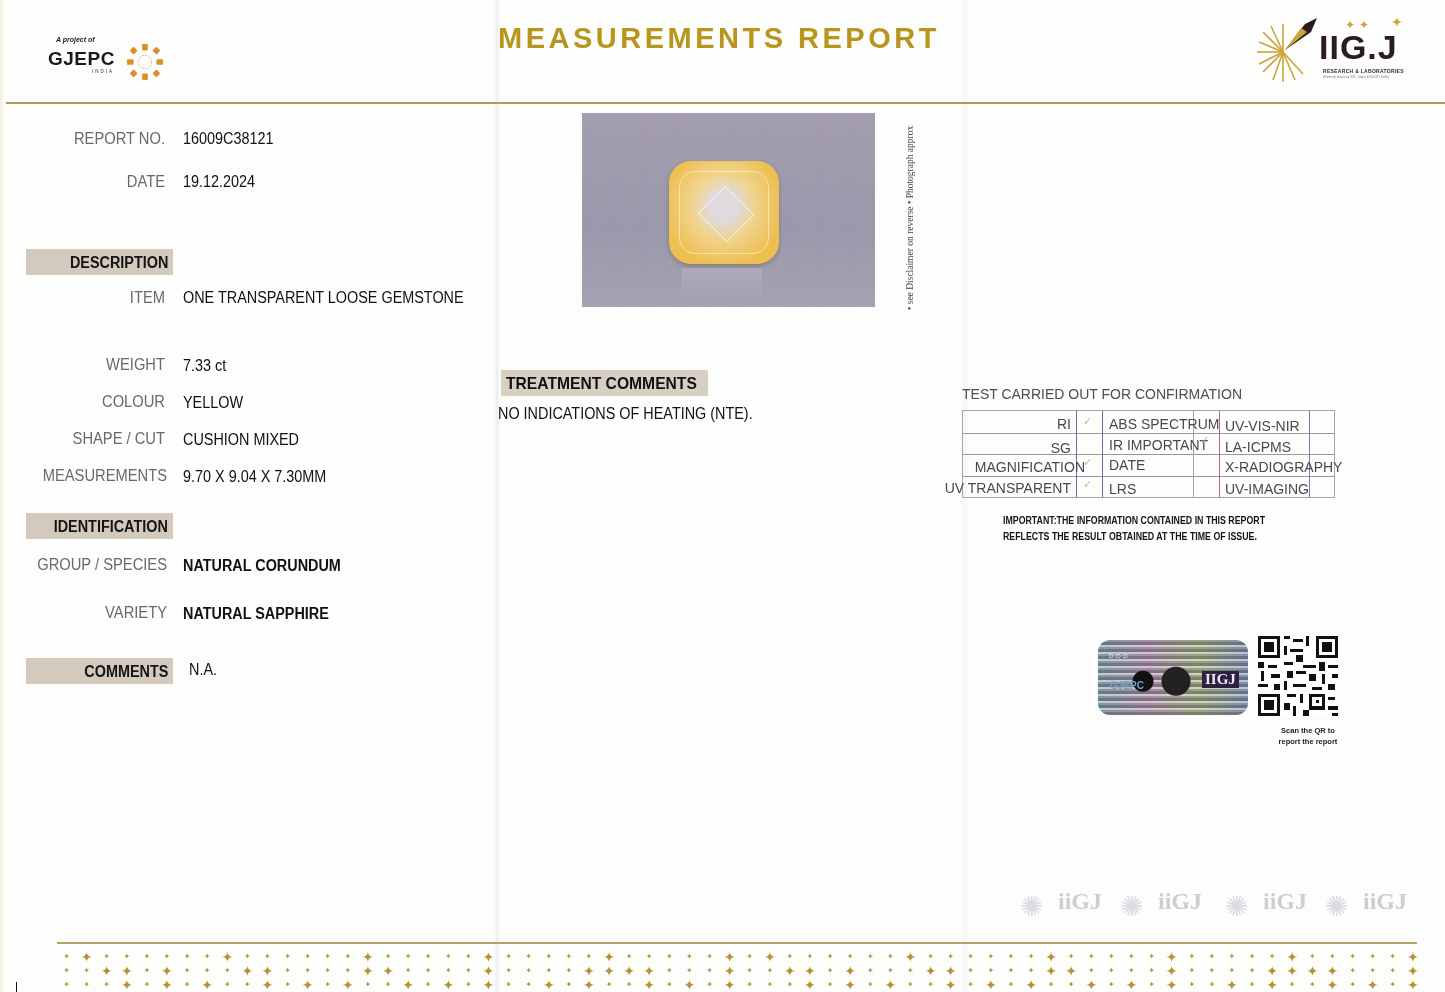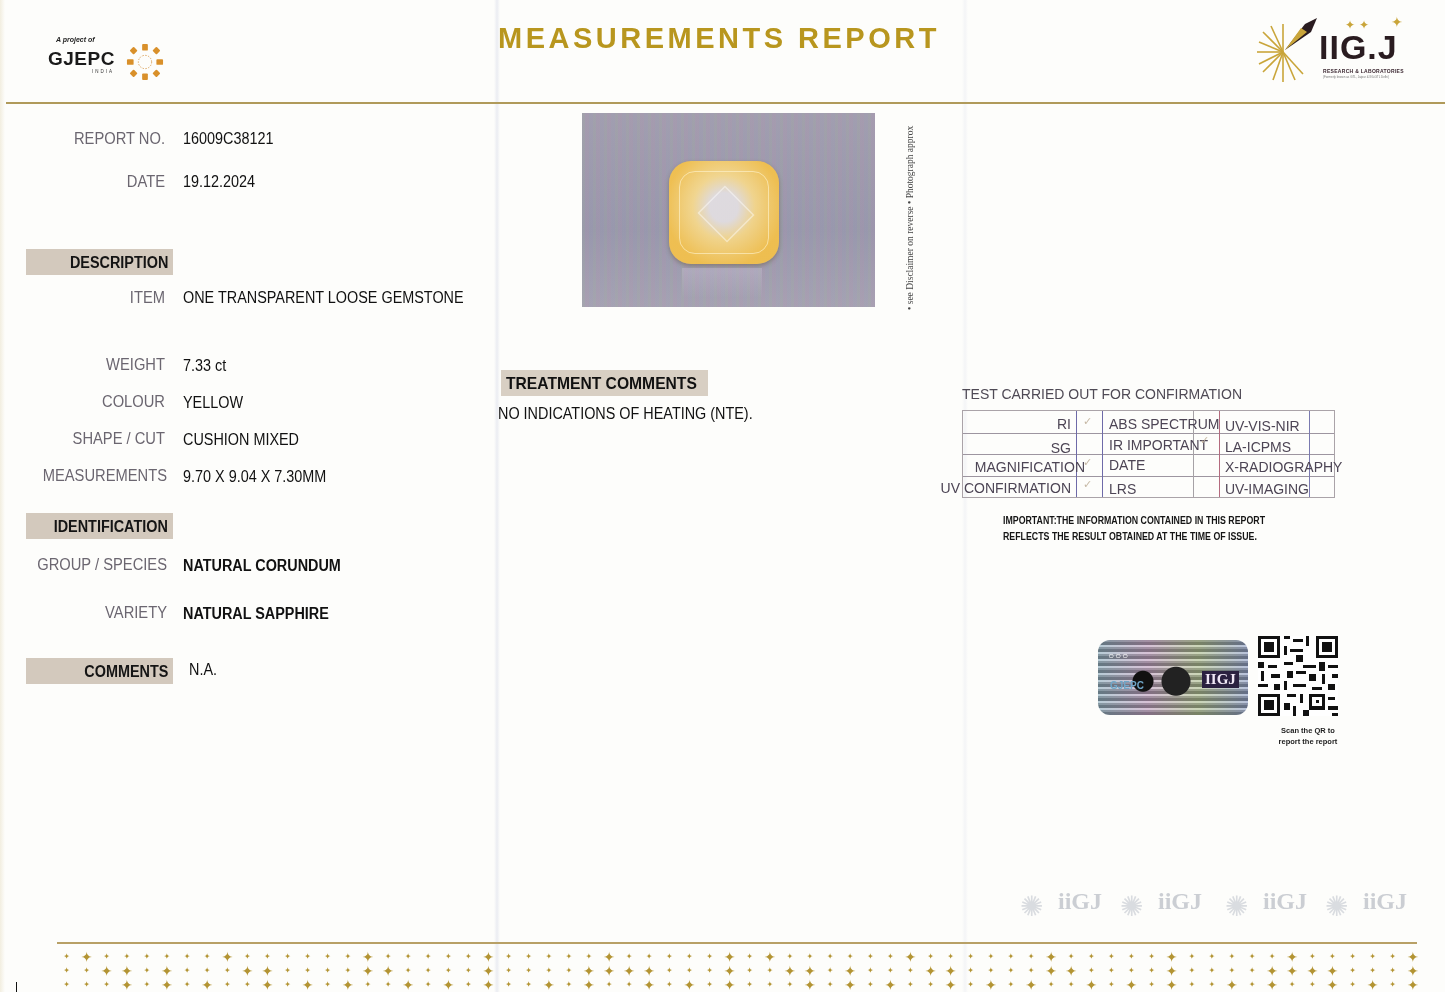--- a/index.html
+++ b/index.html
@@ -210,21 +210,21 @@
   <span class="cell r" style="right:263px;top:29px">SG</span>
   <span class="cell" style="left:146px;top:26px">IR IMPORTANT</span>
   <span class="check" style="left:237px;top:23px">✓</span>
   <span class="cell" style="left:262px;top:28px">LA-ICPMS</span>
 
   <span class="cell r" style="right:249px;top:48px">MAGNIFICATION</span>
   <span class="check" style="left:120px;top:45px">✓</span>
   <span class="cell" style="left:146px;top:46px">DATE</span>
   <span class="cell" style="left:262px;top:48px">X-RADIOGRAPHY</span>
 
-  <span class="cell r" style="right:263px;top:69px">UV CONFIRMATION</span>
+  <span class="cell r" style="right:263px;top:69px">UV TRANSPARENT</span>
   <span class="check" style="left:120px;top:67px">✓</span>
   <span class="cell" style="left:146px;top:70px">LRS</span>
   <span class="cell" style="left:262px;top:70px">UV-IMAGING</span>
 </div>
 
 <div class="important">
   <b>IMPORTANT:</b><span>THE INFORMATION CONTAINED IN THIS REPORT REFLECTS THE RESULT OBTAINED AT THE TIME OF ISSUE.</span>
 </div>
 
 <div class="hologram">

